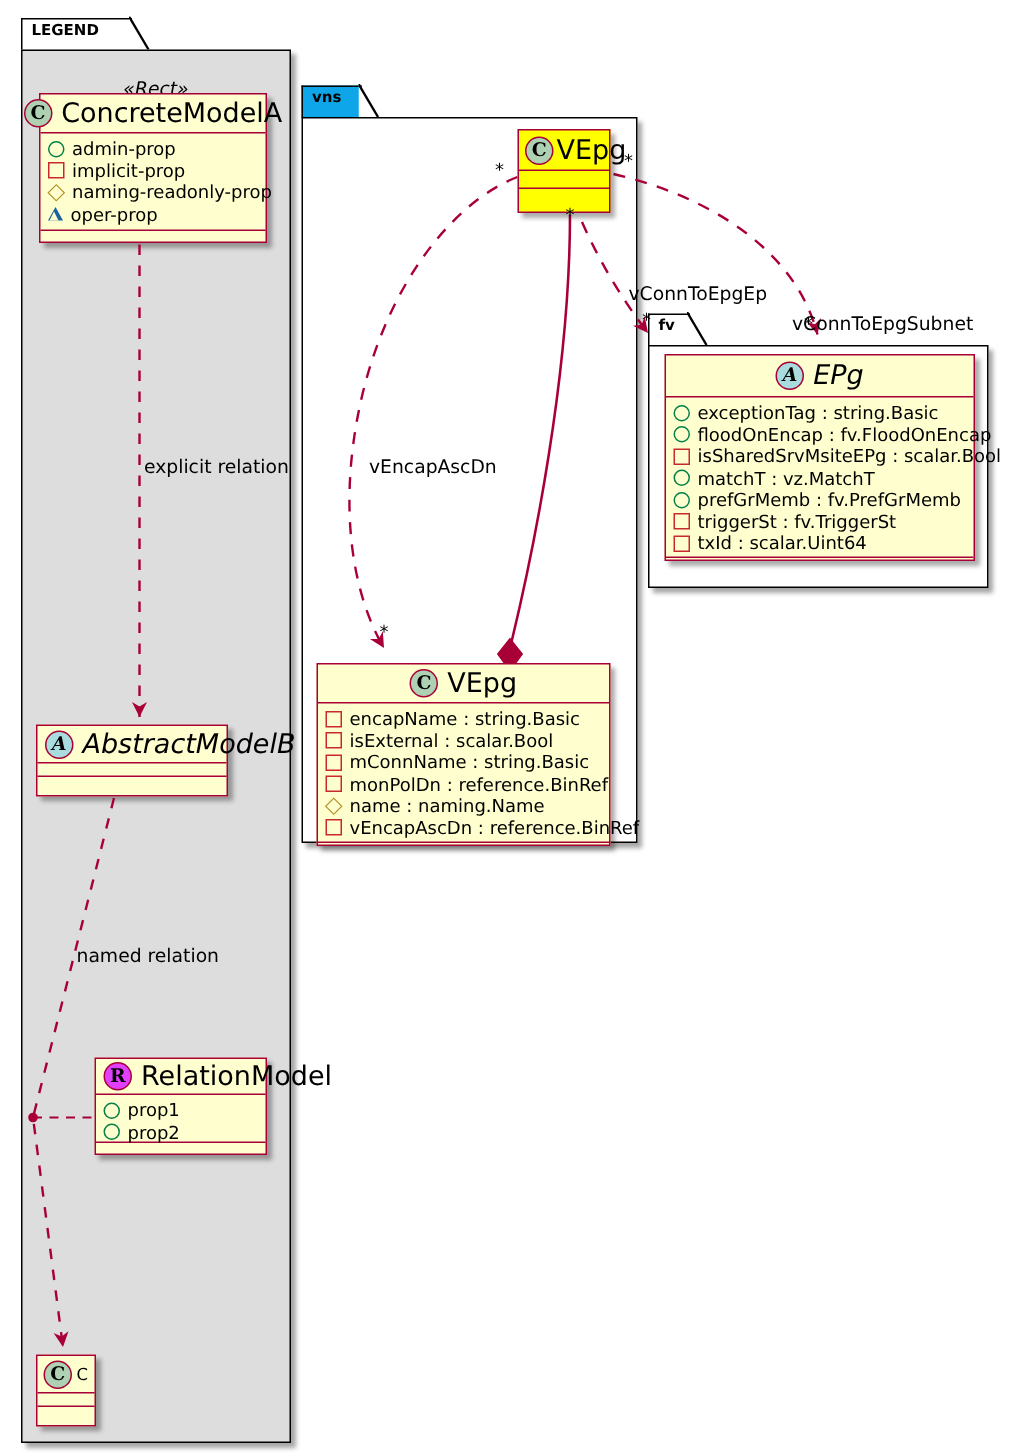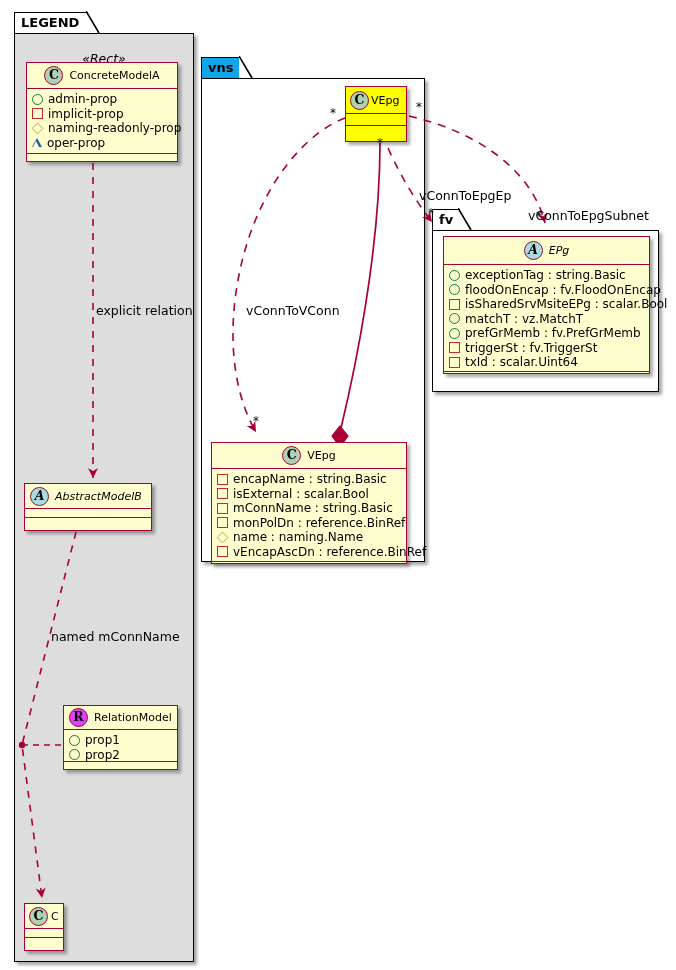--- a/index.html
+++ b/index.html
@@ -7,31 +7,31 @@
        font-family:"DejaVu Sans","Liberation Sans",sans-serif;}
   #stage{position:absolute;left:0;top:0;width:676px;height:970px;}
   svg#edges{position:absolute;left:0;top:0;width:676px;height:970px;pointer-events:none;}
 
   
   .pkg{position:absolute;box-sizing:border-box;}
   .pkg-body{position:absolute;left:0;box-sizing:border-box;border:1.6px solid #000;
             box-shadow:3px 3px 3px rgba(0,0,0,.35);}
   .pkg-tab{position:absolute;left:0;top:0;height:22px;box-sizing:border-box;
            border:1.6px solid #000;border-bottom:none;background:#fff;}
-  .pkg-tab .tabtext{position:absolute;left:6px;top:2px;font-size:13px;font-weight:bold;color:#000;
+  .pkg-tab .tabtext{position:absolute;left:6px;top:2px;font-size:10px;font-weight:bold;color:#000;
                     white-space:nowrap;}
 
   
   .cls{position:absolute;box-sizing:border-box;border:1.4px solid #A80036;background:#FEFECE;
        box-shadow:3px 3px 3px rgba(0,0,0,.33);}
   .cls.hl{background:#FFFF00;border-color:#A80036;}
   .cls .hdr{position:relative;box-sizing:border-box;padding:4px 6px 4px 6px;
             border-bottom:1.4px solid #A80036;text-align:center;
             display:flex;align-items:center;justify-content:center;gap:6px;}
-  .cls .title{font-size:11px;color:#000;white-space:nowrap;}
+  .cls .title{font-size:18px;color:#000;white-space:nowrap;}
   .cls .title.abs{font-style:italic;}
   .cls .attrs{box-sizing:border-box;padding:3px 4px 3px 5px;border-bottom:1.4px solid #A80036;}
   .cls .attrs.empty{height:9px;padding:0;}
   .cls .foot{height:9px;}
   .attr{display:flex;align-items:center;gap:5px;font-size:12px;color:#000;
         line-height:14.5px;height:14.5px;white-space:nowrap;}
 
   
   .stereo{position:absolute;font-size:12.5px;font-style:italic;color:#000;text-align:center;
           white-space:nowrap;}
@@ -137,21 +137,21 @@
   <div class="cls" style="left:24px;top:903px;width:40px;height:48px;">
     <div class="hdr" style="height:25px;justify-content:flex-start;padding-left:4px;gap:3px;">
       <span class="badge C">C</span>
       <span class="title" style="font-size:11px;">C</span>
     </div>
     <div class="attrs empty"></div>
     <div class="foot"></div>
   </div>
 
   <div class="elabel" style="left:96px;top:303px;">explicit relation</div>
-  <div class="elabel" style="left:51px;top:629px;">named mConnName</div>
+  <div class="elabel" style="left:51px;top:629px;">named relation</div>
 
   <div class="pkg" style="left:201px;top:57px;width:224px;height:505px;">
     <div class="pkg-tab" style="width:40px;background:#0ea5e9;text-decoration:underline;">
       <span class="tabtext">vns</span>
       <svg width="14" height="23" style="position:absolute;right:-13px;top:-1.6px;">
         <path d="M0,0 L13,22 L13,23 L0,23 Z" fill="#FFFFFF" stroke="none"></path>
         <path d="M0,0 L13,22" stroke="#000" stroke-width="1.6" fill="none"></path>
       </svg>
     </div>
     <div class="pkg-body" style="top:21px;width:224px;height:484px;background:#FFFFFF;"></div>
@@ -266,21 +266,21 @@
         <span>triggerSt : fv.TriggerSt</span>
       </div>
       <div class="attr">
         <span class="vis square"></span>
         <span>txId : scalar.Uint64</span>
       </div>
     </div>
     <div class="foot"></div>
   </div>
 
-  <div class="elabel" style="left:246px;top:303px;">vConnToVConn</div>
+  <div class="elabel" style="left:246px;top:303px;">vEncapAscDn</div>
   <div class="elabel" style="left:419px;top:188px;text-align:right;">vConnToEpgEp</div>
   <div class="elabel" style="left:528px;top:188px;margin-top:20px;">vConnToEpgSubnet</div>
 
   <div class="mult" style="left:330px;top:106px;">*</div>
   <div class="mult" style="left:416px;top:100px;">*</div>
   <div class="mult" style="left:377px;top:136px;">*</div>
   <div class="mult" style="left:253px;top:414px;">*</div>
   <div class="mult" style="left:428px;top:206px;">*</div>
   <div class="mult" style="left:536px;top:209px;">*</div>
 

